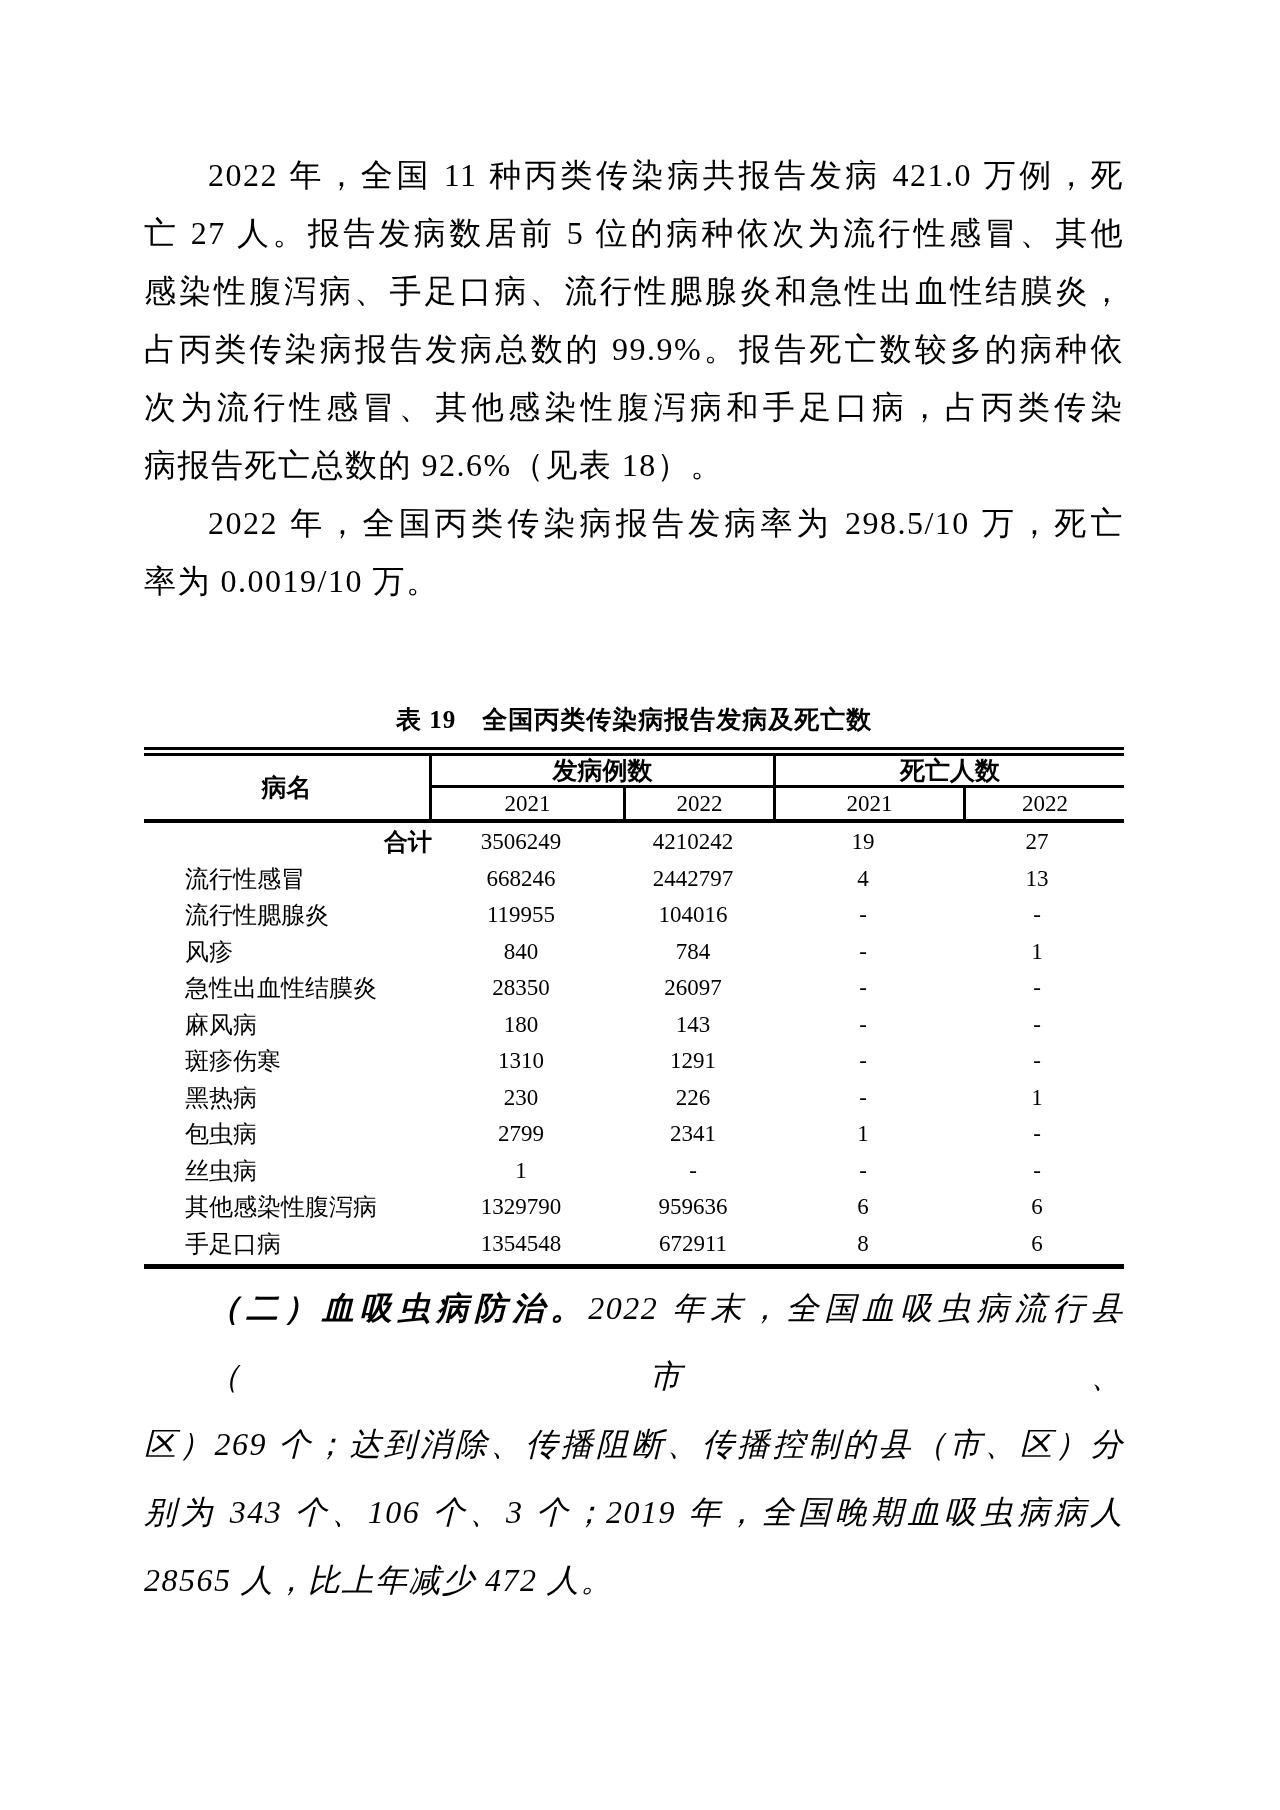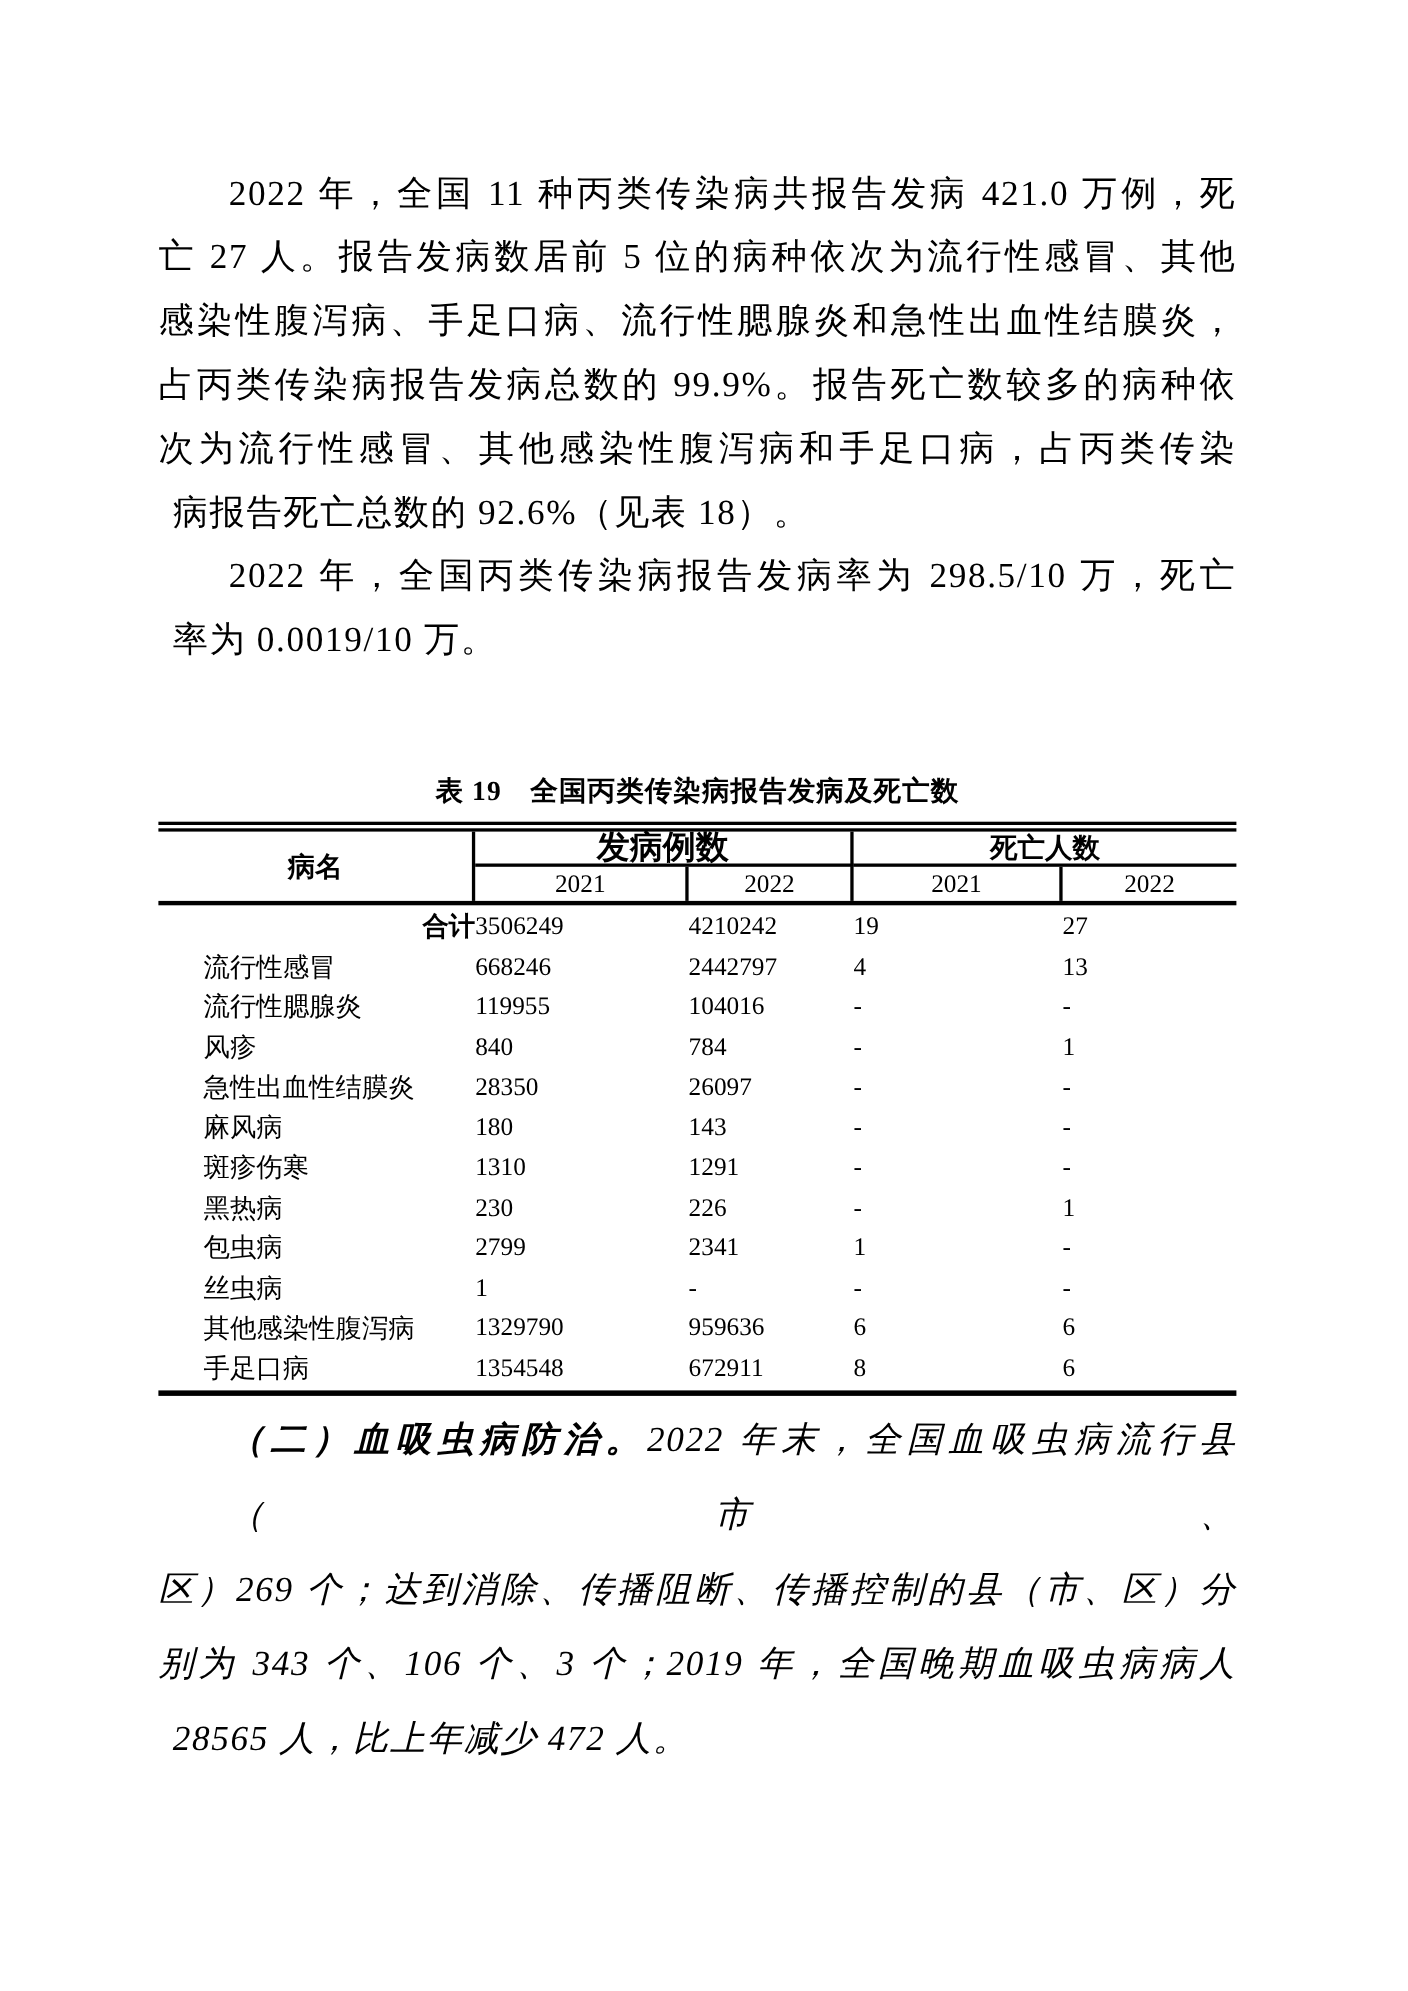--- a/index.html
+++ b/index.html
@@ -9,52 +9,52 @@
     overflow:hidden;
   }
   .content{position:absolute;left:144px;top:0;width:980px;}
   .paras{padding-top:146px;}
   .para{font-size:32px;letter-spacing:1.5px;}
   .para .tline{
     line-height:58px;white-space:nowrap;
     text-align:justify;text-align-last:justify;white-space:normal;
   }
   .para.wide .tline{line-height:68px;}
-  .para .tline.last{text-align-last:left;margin-left:13px;}
+  .para .tline.last{text-align-last:left;}
   .para .tline.indent{padding-left:64px;}
   .para b{font-weight:700;}
   .table-title{
     margin:90px 0 0 0;height:40px;line-height:40px;
     font-size:25px;font-weight:700;text-align:center;letter-spacing:1px;
   }
   .tbl{
     margin-top:7px;width:980px;
     border-top:9px double #000;border-bottom:5px solid #000;
   }
   .thead{
     display:grid;grid-template-columns:288px 194px 150px 190px 158px;
     grid-template-rows:32px 31px;border-bottom:4px solid #000;
   }
   .thead>div{display:flex;align-items:center;justify-content:center;box-sizing:border-box;}
   .h-name{grid-column:1;grid-row:1/3;font-weight:700;font-size:25px;border-right:3px solid #000;}
-  .h-cases{grid-column:2/4;grid-row:1;font-weight:700;font-size:30px;border-right:3px solid #000;border-bottom:3px solid #000;}
+  .h-cases{grid-column:2/4;grid-row:1;font-weight:700;font-size:25px;border-right:3px solid #000;border-bottom:3px solid #000;}
   .h-deaths{grid-column:4/6;grid-row:1;font-weight:700;font-size:25px;border-bottom:3px solid #000;}
   .h-year{grid-row:2;font-size:23px;}
   .yc1{grid-column:2;border-right:3px solid #000;}
   .yc2{grid-column:3;border-right:3px solid #000;}
   .yd1{grid-column:4;border-right:3px solid #000;}
   .yd2{grid-column:5;}
   .tbody{padding:1px 0 2px 0;}
   .trow{
     display:grid;grid-template-columns:288px 194px 150px 190px 158px;
     height:36.5px;align-items:center;
   }
   .c-name{font-size:24px;padding-left:41px;white-space:nowrap;}
   .trow.total .c-name{padding-left:19px;font-weight:700;text-align:right;}
-  .c-val{font-size:23px;text-align:left;padding-right:16px;}
+  .c-val{font-size:23px;text-align:center;padding-right:16px;}
   .para.wide{margin-top:5px;font-style:italic;}
   .page-number{margin-top:180px;text-align:center;font-size:28px;line-height:30px;}
 </style>
 </head>
 <body>
 
 <main class="page">
   <div class="content">
 
     <section class="paras">

